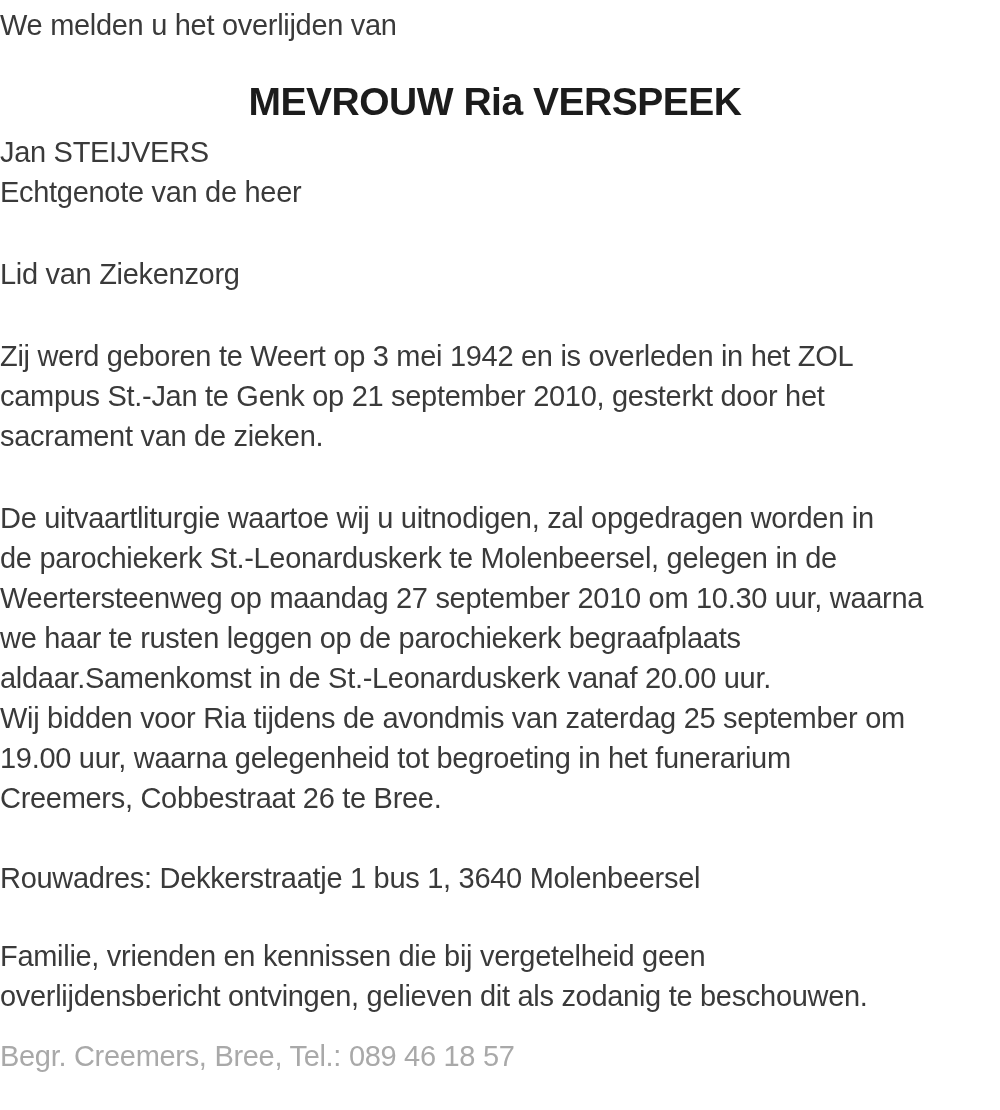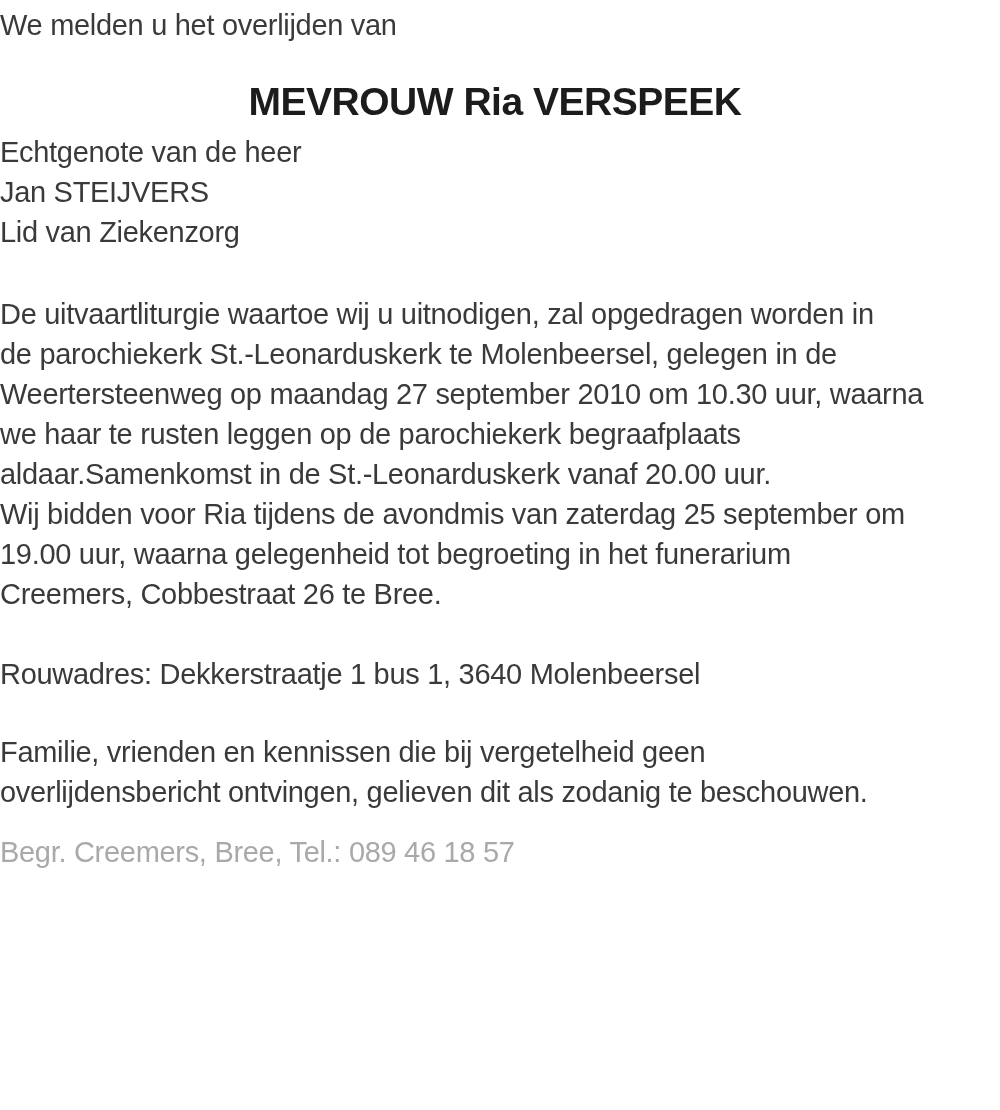--- a/index.html
+++ b/index.html
@@ -28,46 +28,51 @@
     font-size: 39px;
     line-height: 56px;
     font-weight: 700;
     color: #1c1c1c;
     letter-spacing: -0.5px;
     margin-top: 29px;
     white-space: nowrap;
     text-align: center;
   }
   .relation    { margin-top: 2px;  }
-  .membership  { }
+  .membership  { margin-top: 42px; }
   .para-birth  { margin-top: 42px; }
   .para-service{ margin-top: 42px; }
   .mourning    { margin-top: 40px; }
   .disclaimer  { margin-top: 38px; }
   .footer {
     margin-top: 20px;
     color: #a9a9a9;
   }
 </style>
 </head>
 <body>
 
 <div class="doc">
 
   <div class="body-text intro">We melden u het overlijden van</div>
 
   <div class="heading">MEVROUW Ria VERSPEEK</div>
 
   <div class="body-text relation">
+    <div>Jan STEIJVERS</div>
     <div>Echtgenote van de heer</div>
-    <div>Jan STEIJVERS</div>
   </div>
 
   <div class="body-text membership">Lid van Ziekenzorg</div>
 
+  <div class="body-text para-birth">
+    <div>Zij werd geboren te Weert op 3 mei 1942 en is overleden in het ZOL</div>
+    <div>campus St.-Jan te Genk op 21 september 2010, gesterkt door het</div>
+    <div>sacrament van de zieken.</div>
+  </div>
 
   <div class="body-text para-service">
     <div>De uitvaartliturgie waartoe wij u uitnodigen, zal opgedragen worden in</div>
     <div>de parochiekerk St.-Leonarduskerk te Molenbeersel, gelegen in de</div>
     <div>Weertersteenweg op maandag 27 september 2010 om 10.30 uur, waarna</div>
     <div>we haar te rusten leggen op de parochiekerk begraafplaats</div>
     <div>aldaar.Samenkomst in de St.-Leonarduskerk vanaf 20.00 uur.</div>
     <div>Wij bidden voor Ria tijdens de avondmis van zaterdag 25 september om</div>
     <div>19.00 uur, waarna gelegenheid tot begroeting in het funerarium</div>
     <div>Creemers, Cobbestraat 26 te Bree.</div>

